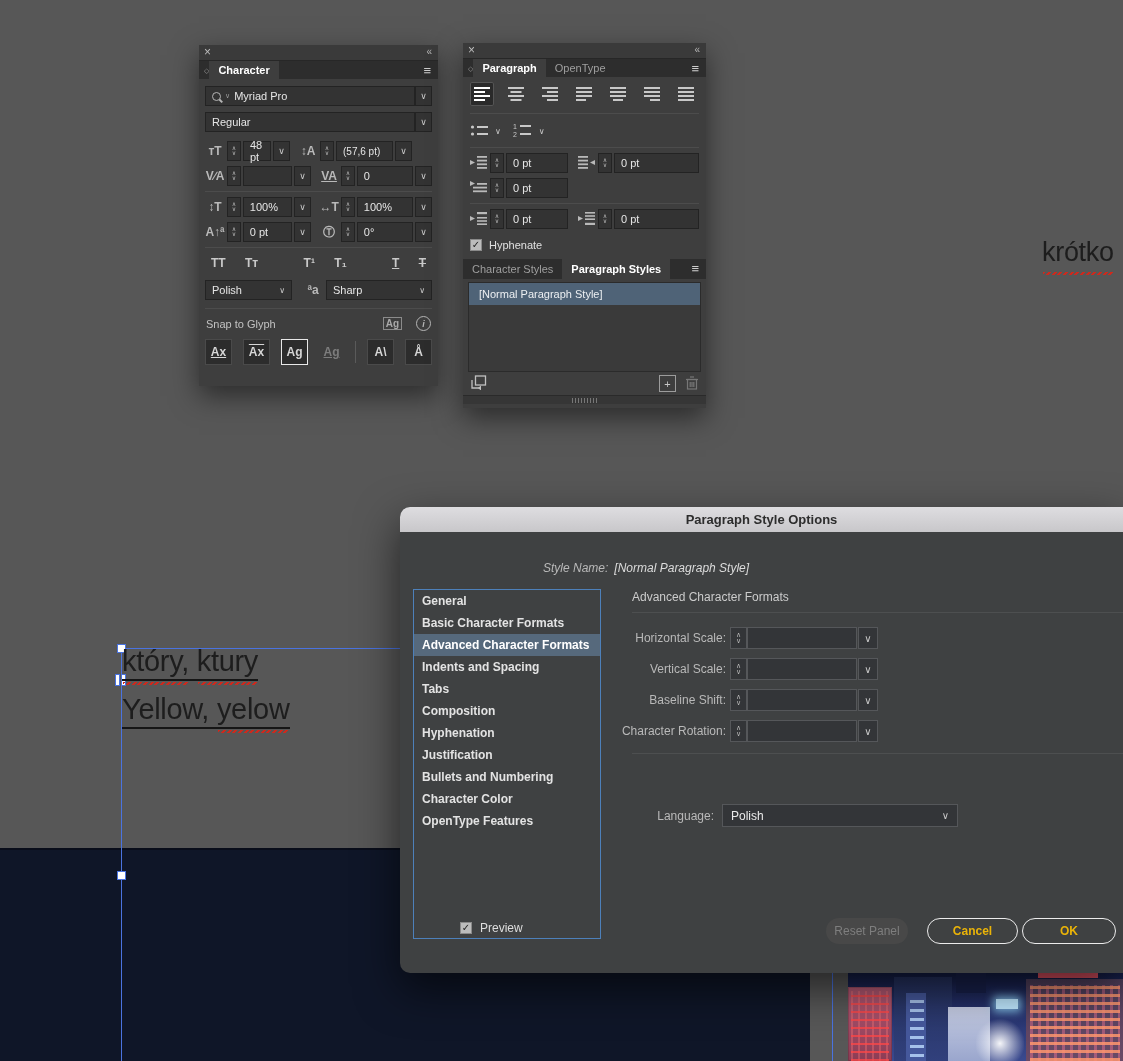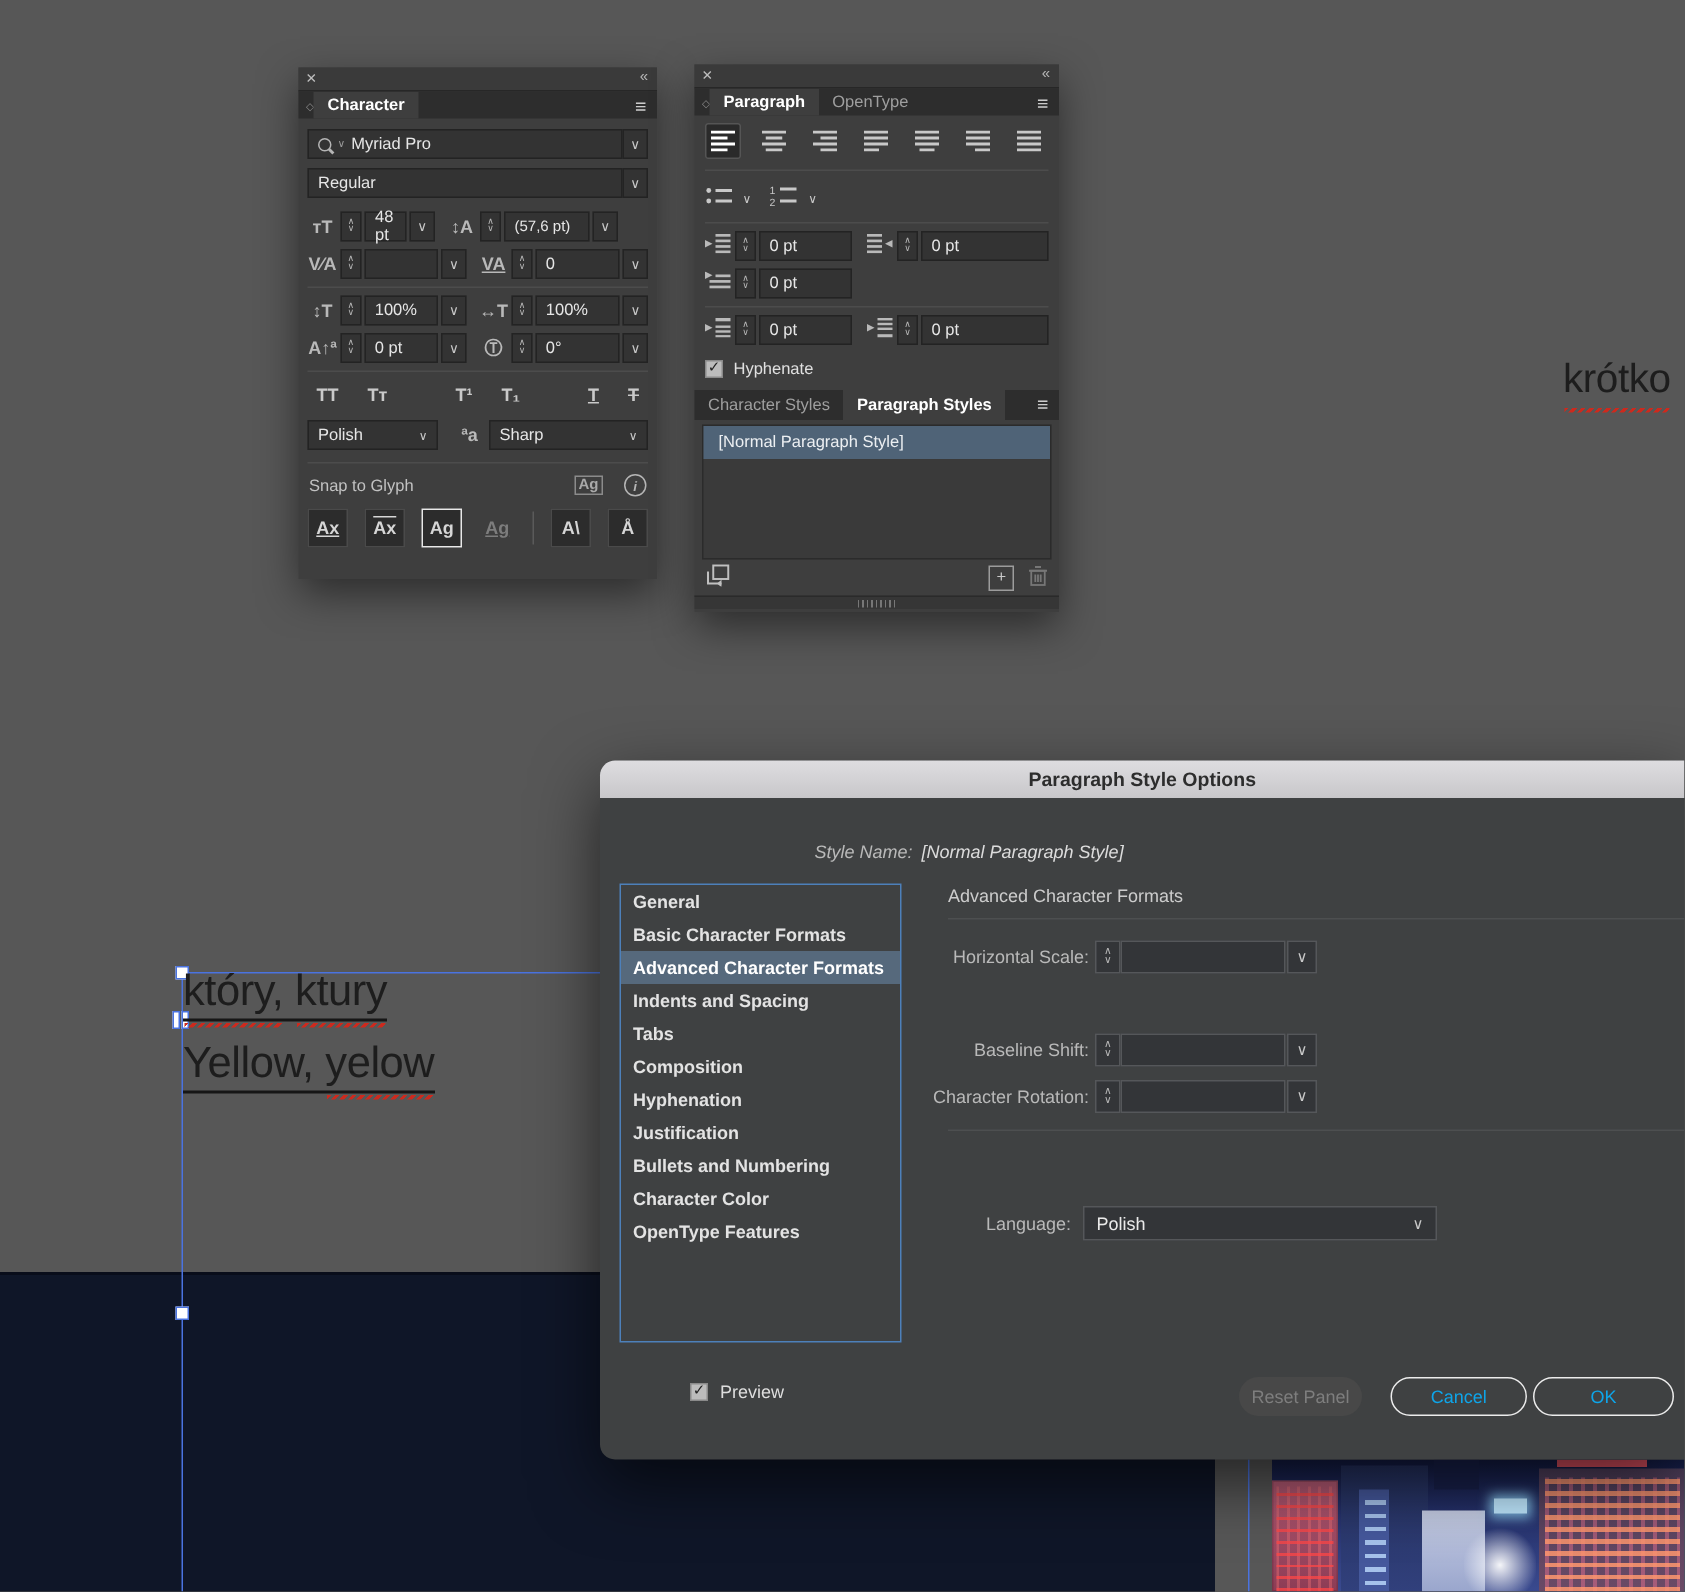--- a/index.html
+++ b/index.html
@@ -85,21 +85,21 @@
   .dspin::before{content:"∧";font-size:7px;line-height:6px;}
   .dspin::after{content:"∨";font-size:7px;line-height:6px;}
   .dchev{width:20px;height:22px;box-sizing:border-box;background:#333538;border:1px solid #55575a;
          display:flex;align-items:center;justify-content:center;color:#c9c9c9;}
   .dchev::after{content:"∨";font-size:10px;}
   .dlabel{color:#b9b9b9;text-align:right;}
   .nav-item{height:22px;line-height:22px;padding-left:8px;color:#e3e3e3;font-weight:600;white-space:nowrap;}
   .nav-item.sel{background:#56697c;color:#ffffff;}
   .pill{height:26px;border-radius:13px;display:flex;align-items:center;justify-content:center;
         font-size:12px;box-sizing:border-box;}
-  .pill.primary{border:1.5px solid #ececec;color:#0ea5e9;font-weight:normal;}
+  .pill.primary{border:1.5px solid #ececec;color:#eab308;font-weight:bold;}
   .pill.muted{background:#484848;color:#7e7e7e;}
   .ddivider{height:1px;background:#4d4f50;}
 </style>
 </head>
 <body>
 
 <div id="navy" class="abs"></div>
 
 <div class="abs guide-h" style="left:121px;top:648px;width:279px;"></div>
 <div class="abs guide-v" style="left:121px;top:648px;height:413px;"></div>
@@ -511,21 +511,21 @@
 <div id="dialog" class="abs">
   <div id="dlg-title">
     <span>Paragraph Style Options</span>
   </div>
 
   <div class="row abs" style="left:143px;top:54px;gap:6px;font-style:italic;">
     <span class="dlabel">Style Name:</span>
     <span style="color:#dcdcdc;">[Normal Paragraph Style]</span>
   </div>
 
-  <div class="abs" style="left:13px;top:82px;width:188px;height:306px;border:1px solid #4d80ba;box-sizing:border-box;">
+  <div class="abs" style="left:13px;top:82px;width:188px;height:350px;border:1px solid #4d80ba;box-sizing:border-box;">
     <div class="nav-item">General</div>
     <div class="nav-item">Basic Character Formats</div>
     <div class="nav-item sel">Advanced Character Formats</div>
     <div class="nav-item">Indents and Spacing</div>
     <div class="nav-item">Tabs</div>
     <div class="nav-item">Composition</div>
     <div class="nav-item">Hyphenation</div>
     <div class="nav-item">Justification</div>
     <div class="nav-item">Bullets and Numbering</div>
     <div class="nav-item">Character Color</div>
@@ -534,20 +534,26 @@
 
   <div class="abs" style="left:232px;top:83px;color:#cccccc;">Advanced Character Formats</div>
   <div class="ddivider abs" style="left:232px;top:105px;right:0;"></div>
 
   <div class="row abs" style="left:232px;top:120px;gap:0;">
     <span class="dlabel" style="width:94px;margin-right:4px;">Horizontal Scale:</span>
     <span class="dspin"></span>
     <span class="dfld" style="width:110px;"><span></span></span>
     <span class="dchev" style="margin-left:1px;"></span>
   </div>
+  <div class="row abs" style="left:232px;top:151px;gap:0;">
+    <span class="dlabel" style="width:94px;margin-right:4px;">Vertical Scale:</span>
+    <span class="dspin"></span>
+    <span class="dfld" style="width:110px;"><span></span></span>
+    <span class="dchev" style="margin-left:1px;"></span>
+  </div>
   <div class="row abs" style="left:232px;top:182px;gap:0;">
     <span class="dlabel" style="width:94px;margin-right:4px;">Baseline Shift:</span>
     <span class="dspin"></span>
     <span class="dfld" style="width:110px;"><span></span></span>
     <span class="dchev" style="margin-left:1px;"></span>
   </div>
   <div class="row abs" style="left:220px;top:213px;gap:0;">
     <span class="dlabel" style="width:106px;margin-right:4px;">Character Rotation:</span>
     <span class="dspin"></span>
     <span class="dfld" style="width:110px;"><span></span></span>

